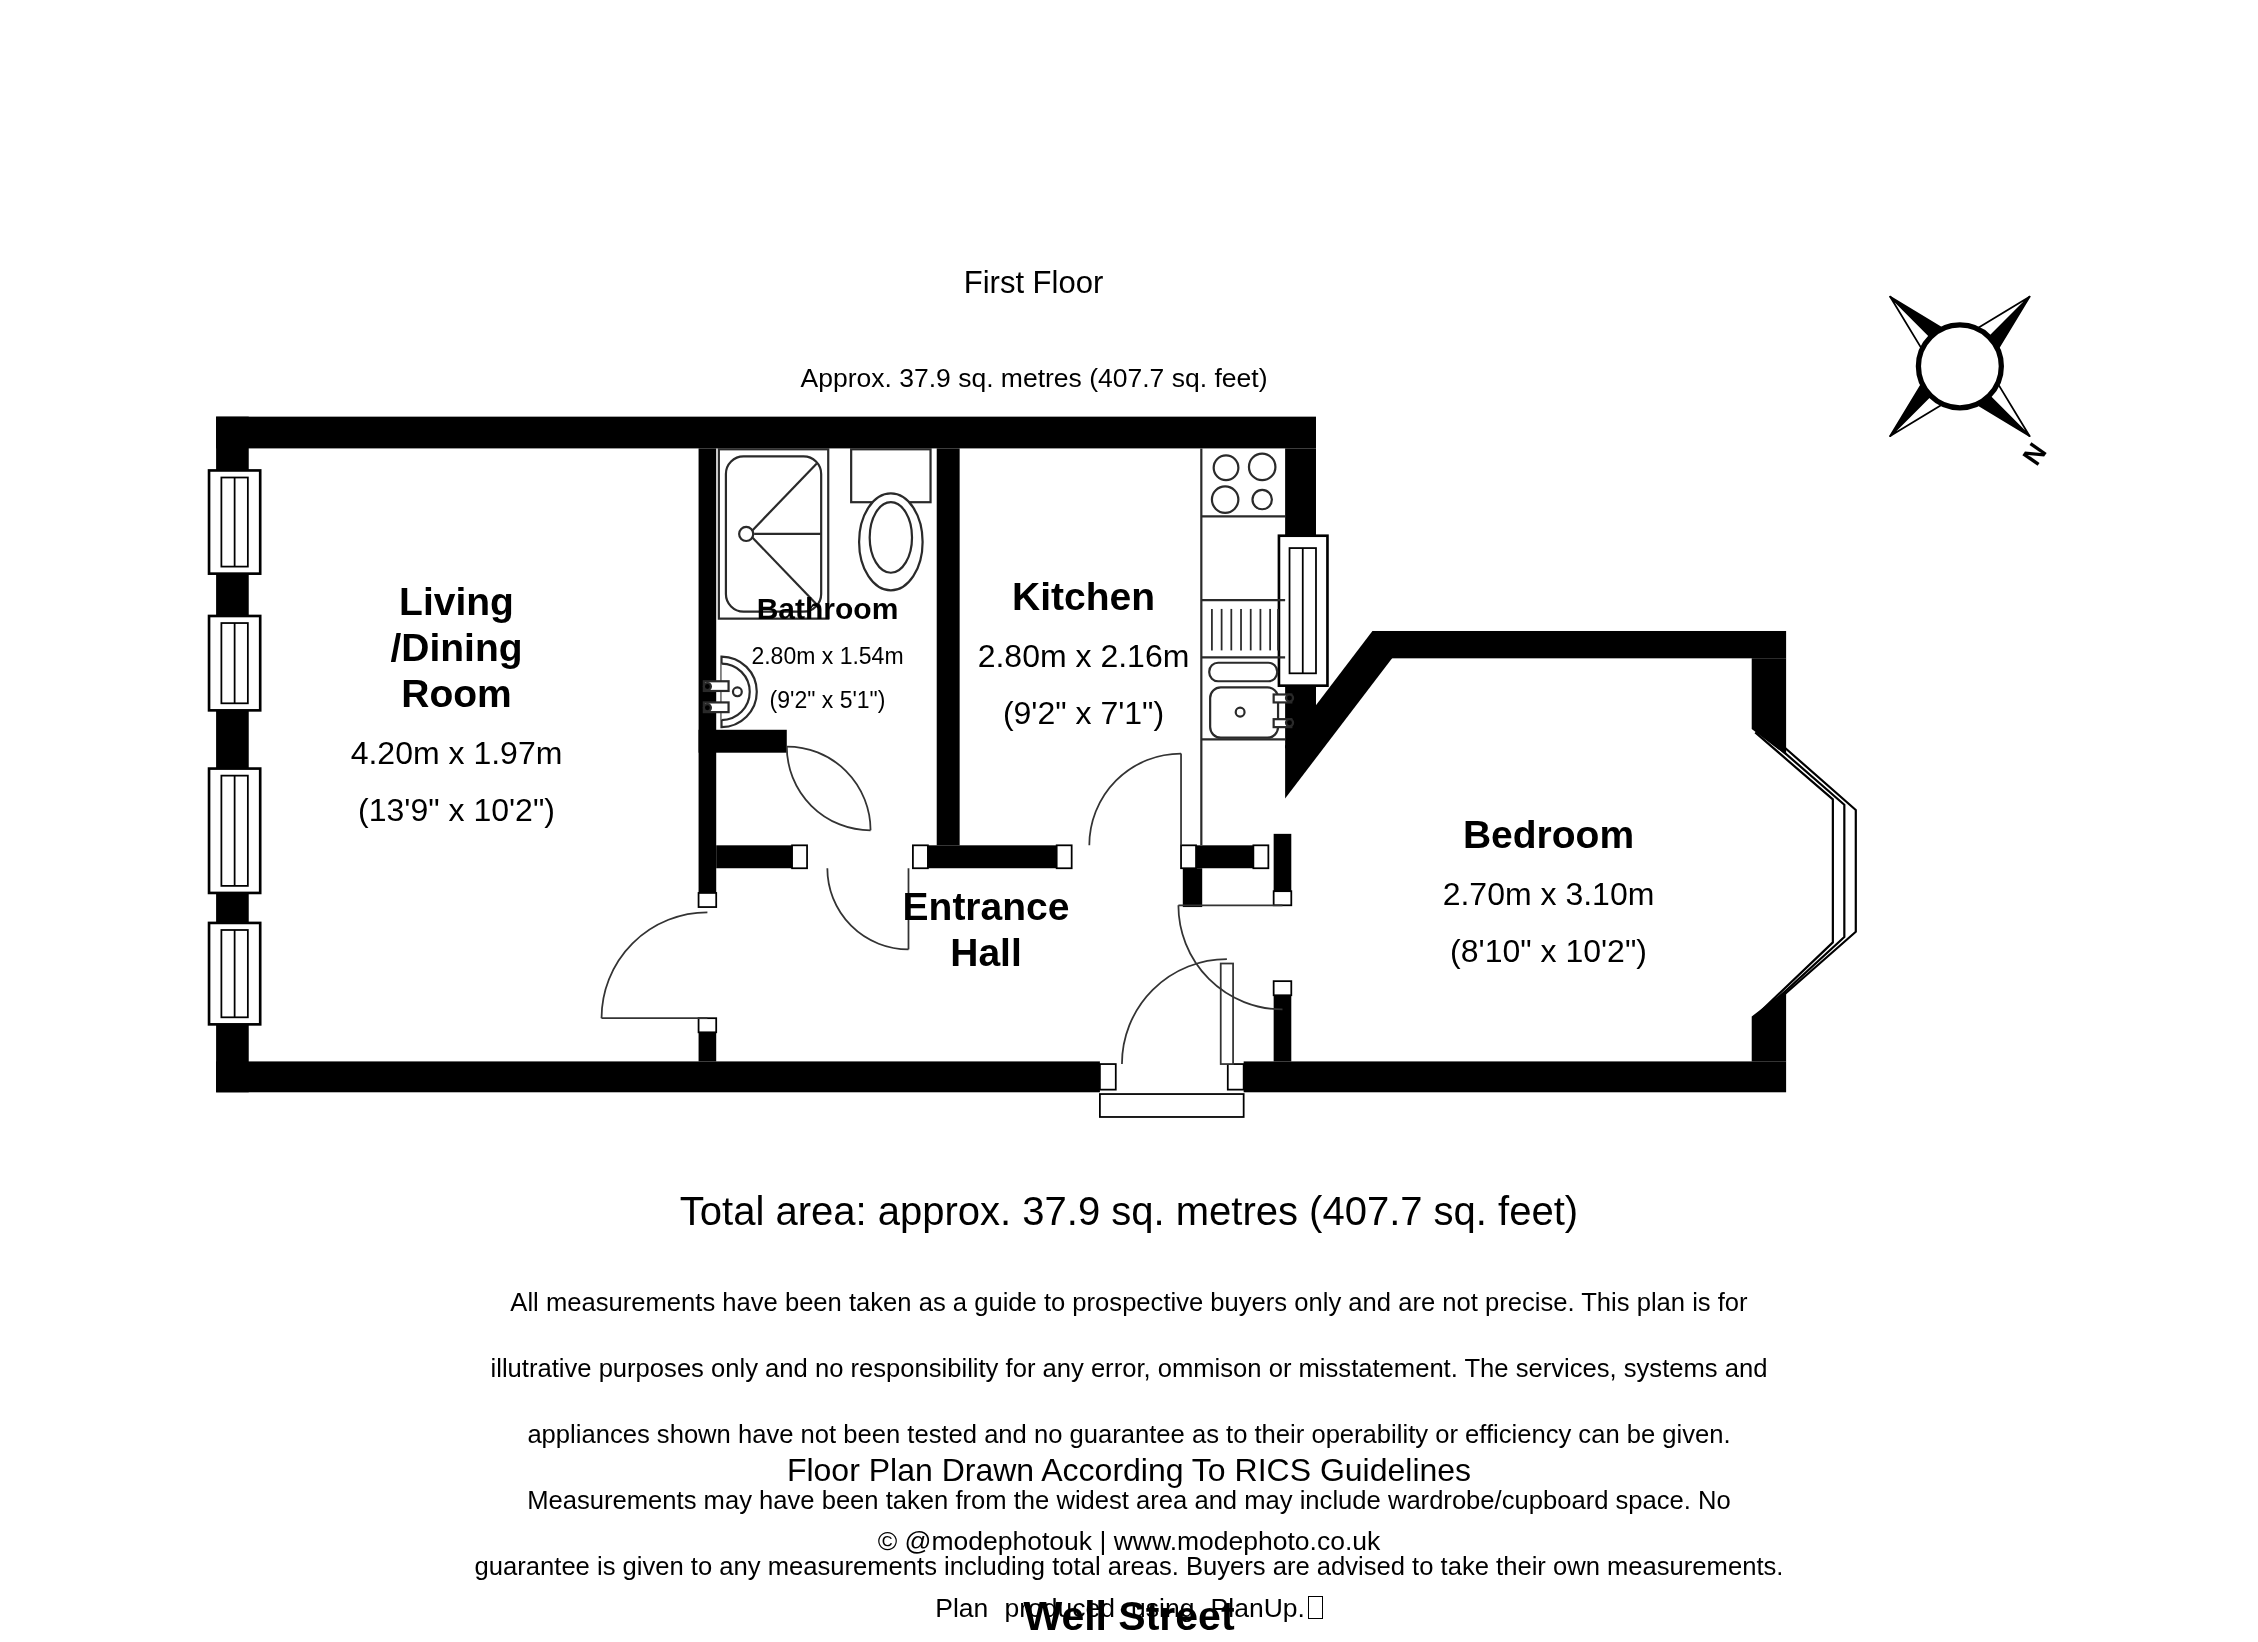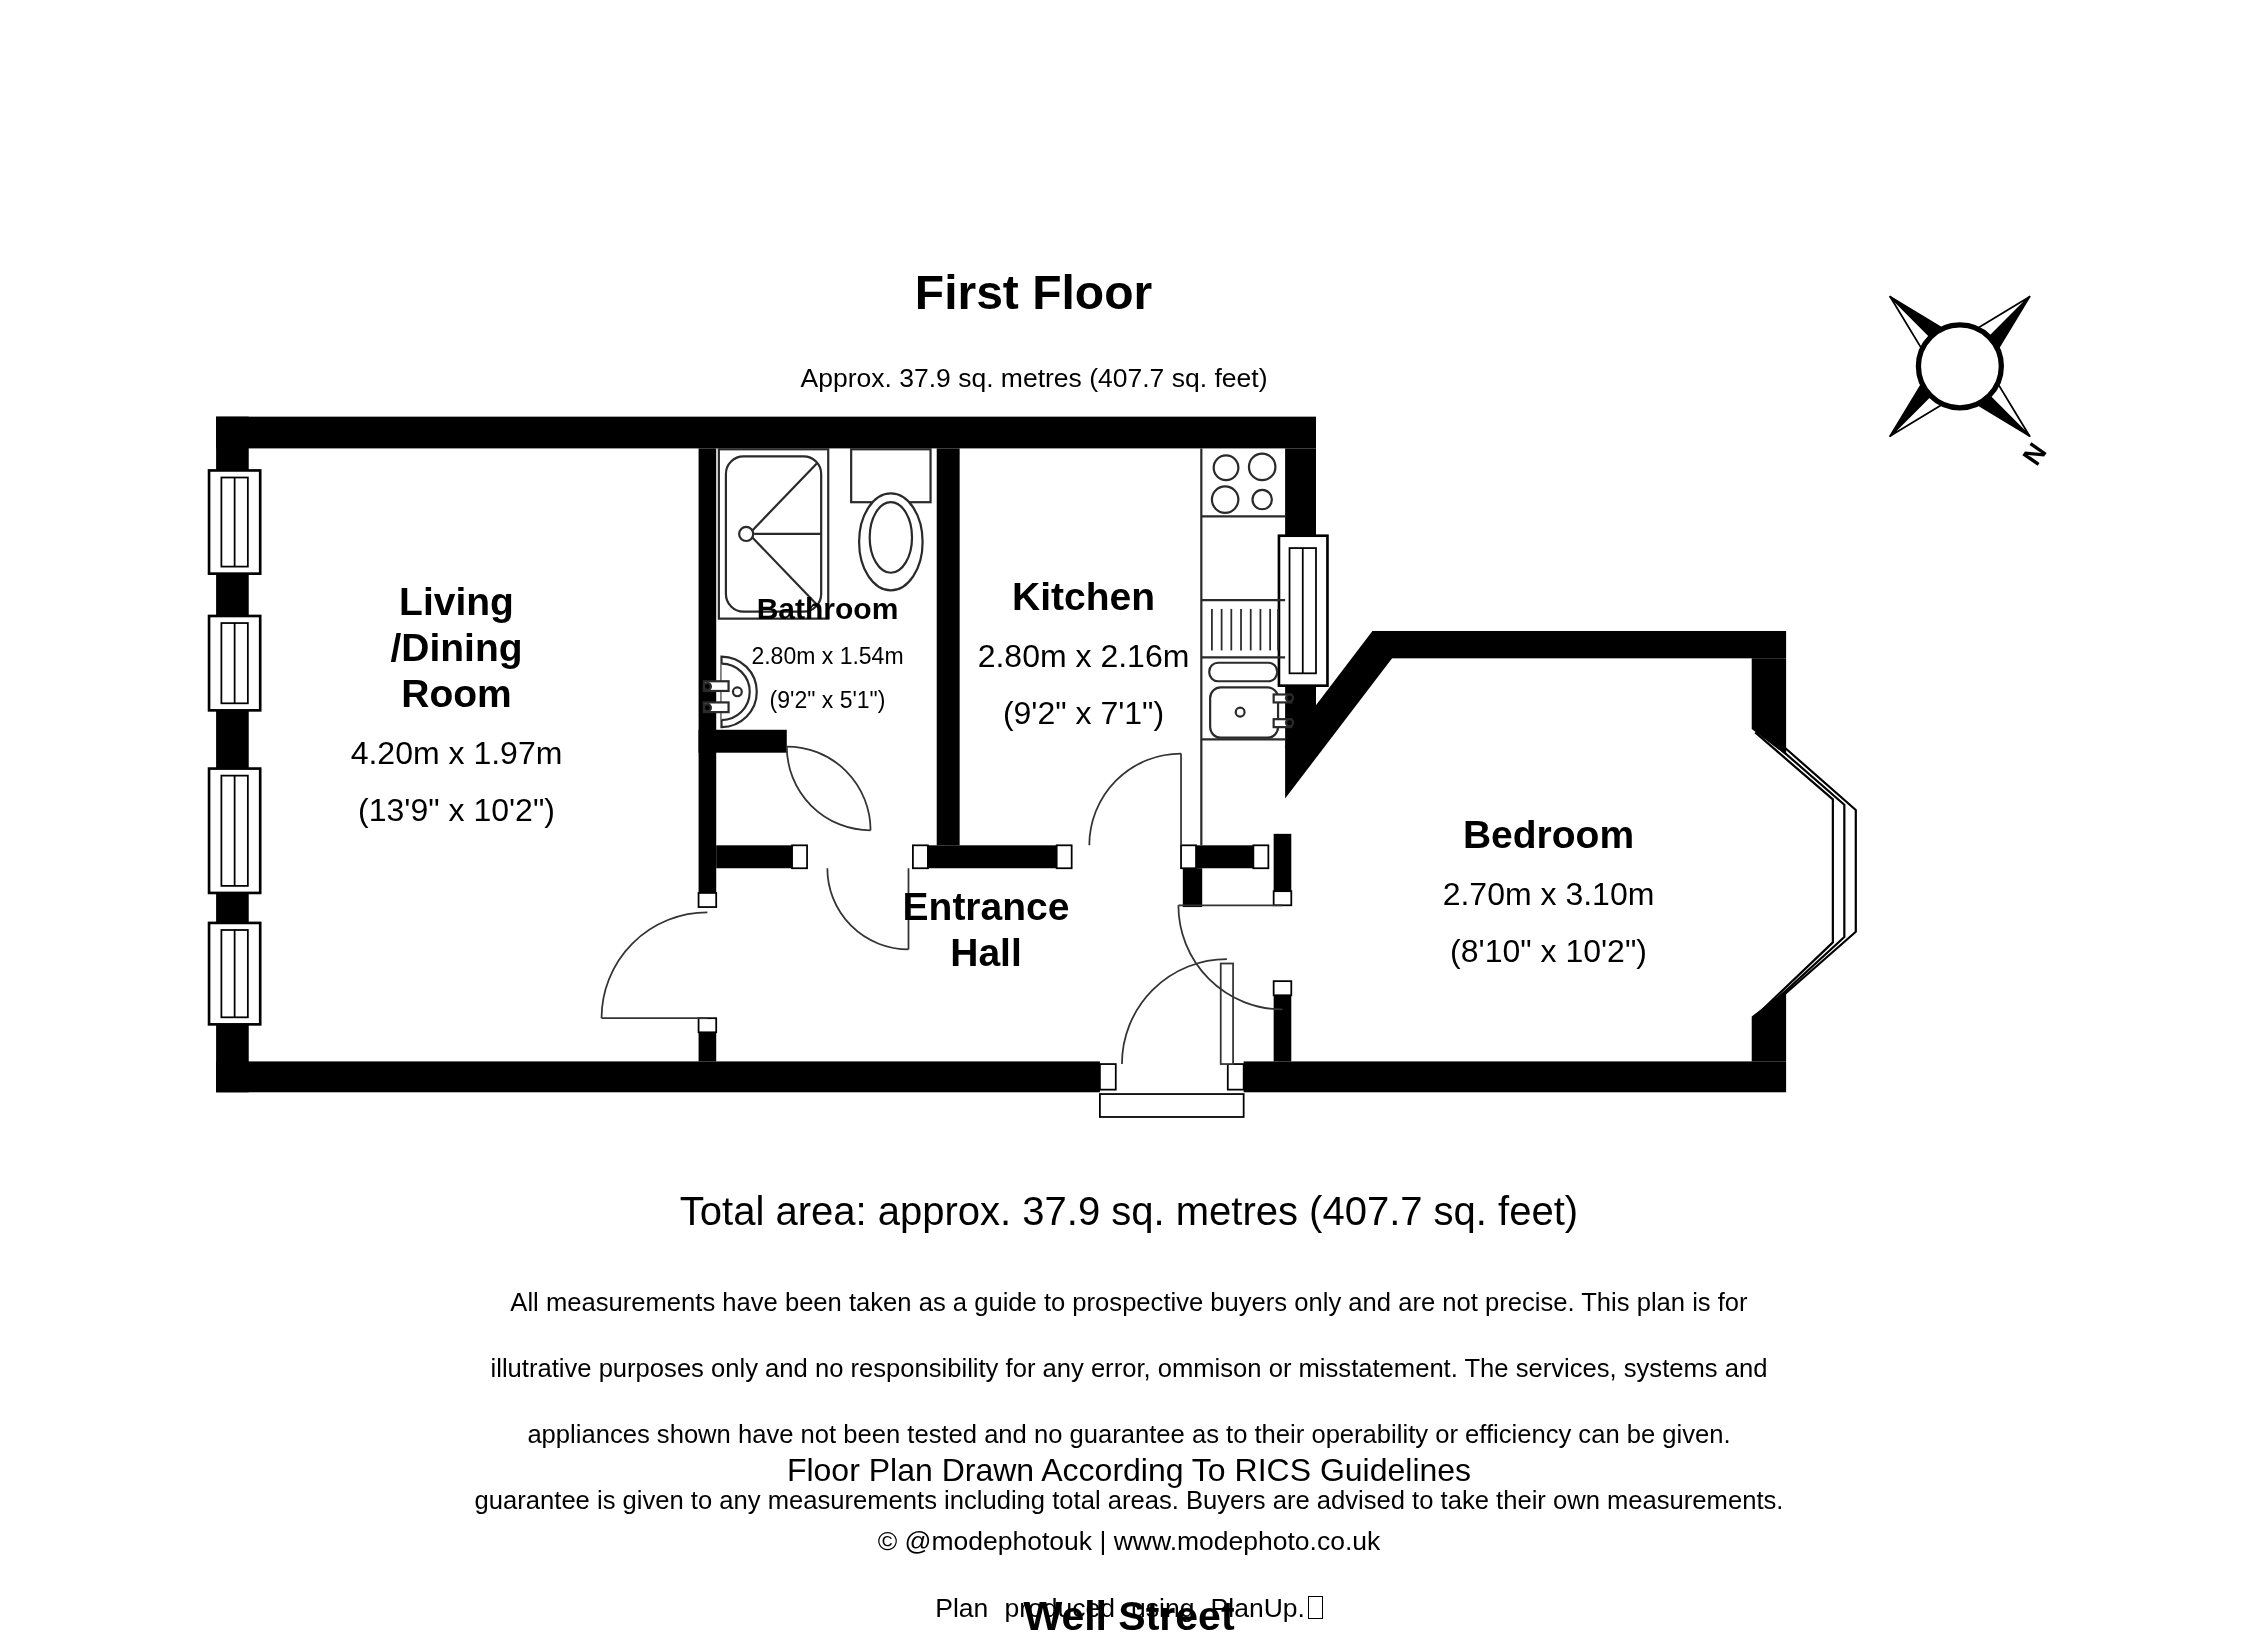--- a/index.html
+++ b/index.html
@@ -1,20 +1,20 @@
 <!DOCTYPE html>
 <html style="font-size:14px"><head>
 <meta charset="utf-8">
 <style>
   html,body{margin:0;padding:0;background:#ffffff;}
   #page{position:relative;width:2258px;height:1643px;background:#ffffff;overflow:hidden;
         font-family:"Liberation Sans", sans-serif;color:#000;}
   #plan-svg{position:absolute;left:0;top:0;}
   .txt{position:absolute;text-align:center;white-space:pre-line;}
-  .title{font-size:48px;font-weight:bold;}
+  .title{font-size:31px;font-weight:normal;}
   .subtitle{font-size:26.5px;}
   .room-name{font-size:39px;font-weight:bold;line-height:46px;}
   .room-dims{font-size:32px;line-height:41px;}
   .room-name-sm{font-size:30px;font-weight:bold;line-height:35px;}
   .room-dims-sm{font-size:23px;line-height:28px;}
   .total{font-size:40px;}
   .disclaimer{font-size:25.6px;line-height:33px;}
   .rics{font-size:32px;}
   .credit{font-size:26.5px;}
   .produced{font-size:26.5px;word-spacing:8.8px;}
@@ -250,20 +250,21 @@
     <div class="room-dims">2.70m x 3.10m</div>
     <div class="room-dims">(8'10" x 10'2")</div>
   </div>
 
   <div class="txt total" style="left:247px;top:1189px;width:1764px;">Total area: approx. 37.9 sq. metres (407.7 sq. feet)</div>
 
   <div class="txt disclaimer" style="left:247px;top:1253px;width:1764px;">
     <div>All measurements have been taken as a guide to prospective buyers only and are not precise. This plan is for</div>
     <div>illutrative purposes only and no responsibility for any error, ommison or misstatement. The services, systems and</div>
     <div>appliances shown have not been tested and no guarantee as to their operability or efficiency can be given.</div>
+    <div>Measurements may have been taken from the widest area and may include wardrobe/cupboard space. No</div>
     <div>guarantee is given to any measurements including total areas. Buyers are advised to take their own measurements.</div>
   </div>
 
   <div class="txt rics" style="left:247px;top:1452px;width:1764px;">Floor Plan Drawn According To RICS Guidelines</div>
 
   <div class="txt credit" style="left:247px;top:1526px;width:1764px;">© @modephotouk | www.modephoto.co.uk</div>
 
   <div class="txt produced" style="left:247px;top:1562px;width:1764px;">
     <span>Plan produced using PlanUp.</span><span class="tofu"></span>
   </div>

